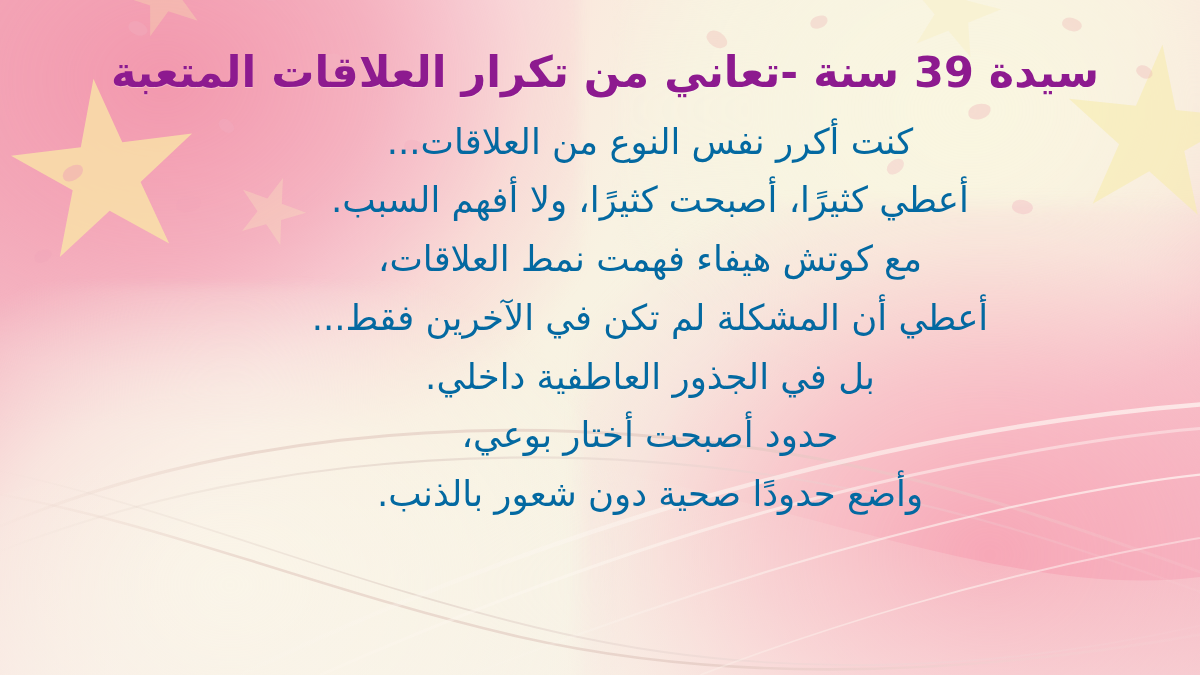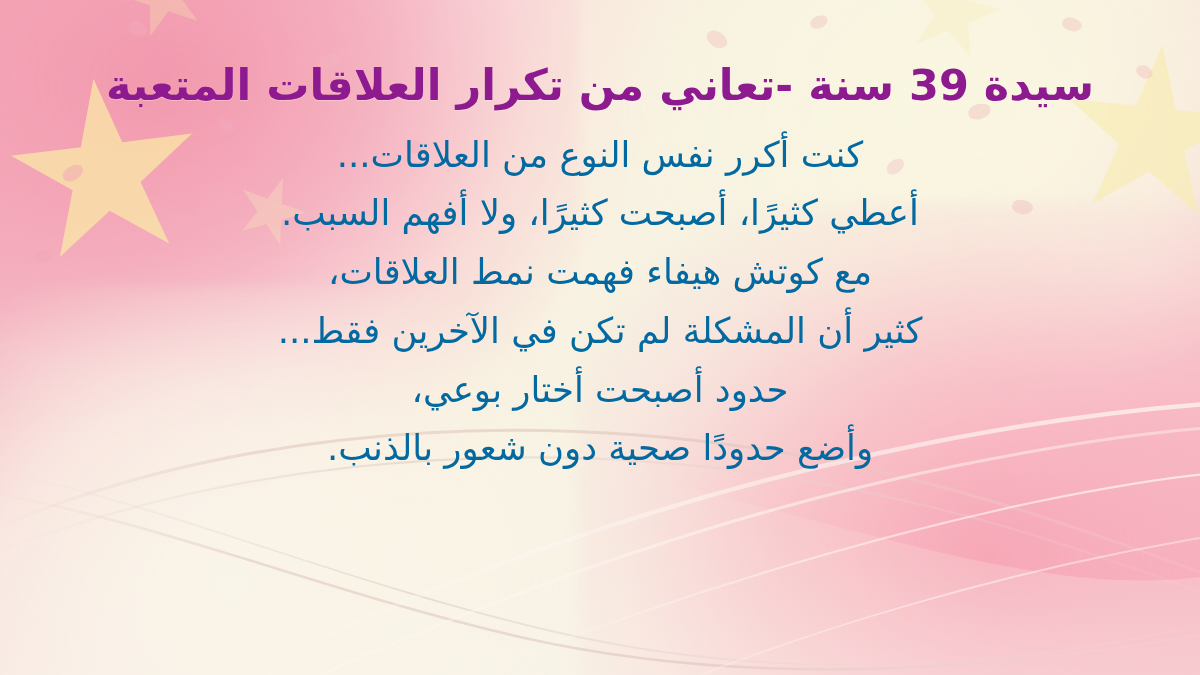--- a/index.html
+++ b/index.html
@@ -126,22 +126,22 @@
     position:absolute; left:0; bottom:0;
     width:1200px; height:330px;
     pointer-events:none;
   }
   .waves svg{ display:block; width:1200px; height:330px; }
 
   
   .content{
     position:absolute; inset:0;
     display:flex; flex-direction:column;
-    align-items:center;
-    padding-top:60px;
+    align-items:flex-start;
+    padding-top:47px;
   }
 
   .headline{
     width:1190px;
     text-align:center;
     color:#8d1a8f;
     font-size:43px;
     font-weight:bold;
     line-height:1.18;
     letter-spacing:0px;
@@ -241,19 +241,20 @@
   </div>
 
   <div class="content">
 
     <h1 class="headline">سيدة 39 سنة -تعاني من تكرار العلاقات المتعبة</h1>
 
     <div class="body-block">
       <div class="body-line">كنت أكرر نفس النوع من العلاقات...</div>
       <div class="body-line">أعطي كثيرًا، أصبحت كثيرًا، ولا أفهم السبب.</div>
       <div class="body-line">مع كوتش هيفاء فهمت نمط العلاقات،</div>
-      <div class="body-line">كثير أن المشكلة لم تكن في الآخرين فقط...</div>
+      <div class="body-line">أعطي أن المشكلة لم تكن في الآخرين فقط...</div>
+      <div class="body-line">بل في الجذور العاطفية داخلي.</div>
       <div class="body-line">حدود أصبحت أختار بوعي،</div>
       <div class="body-line">وأضع حدودًا صحية دون شعور بالذنب.</div>
     </div>
 
   </div>
 </div>
 
 </body></html>

